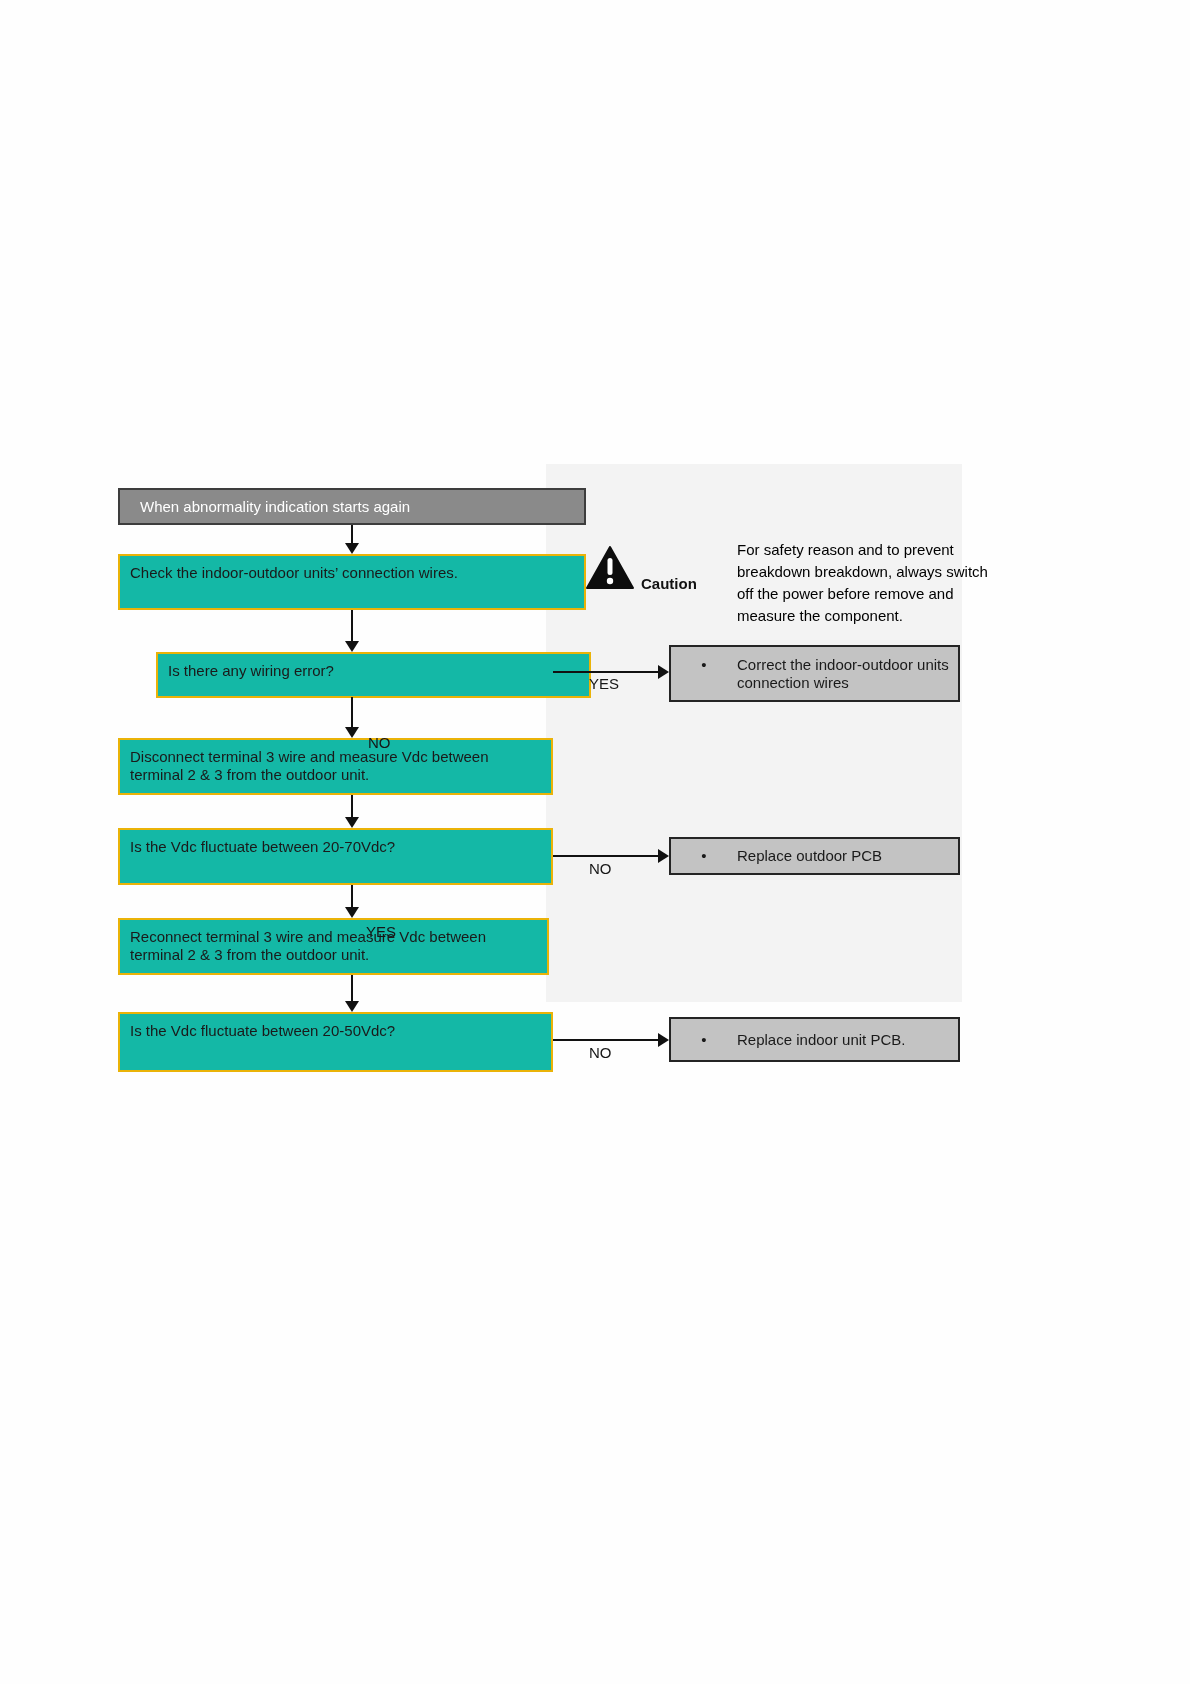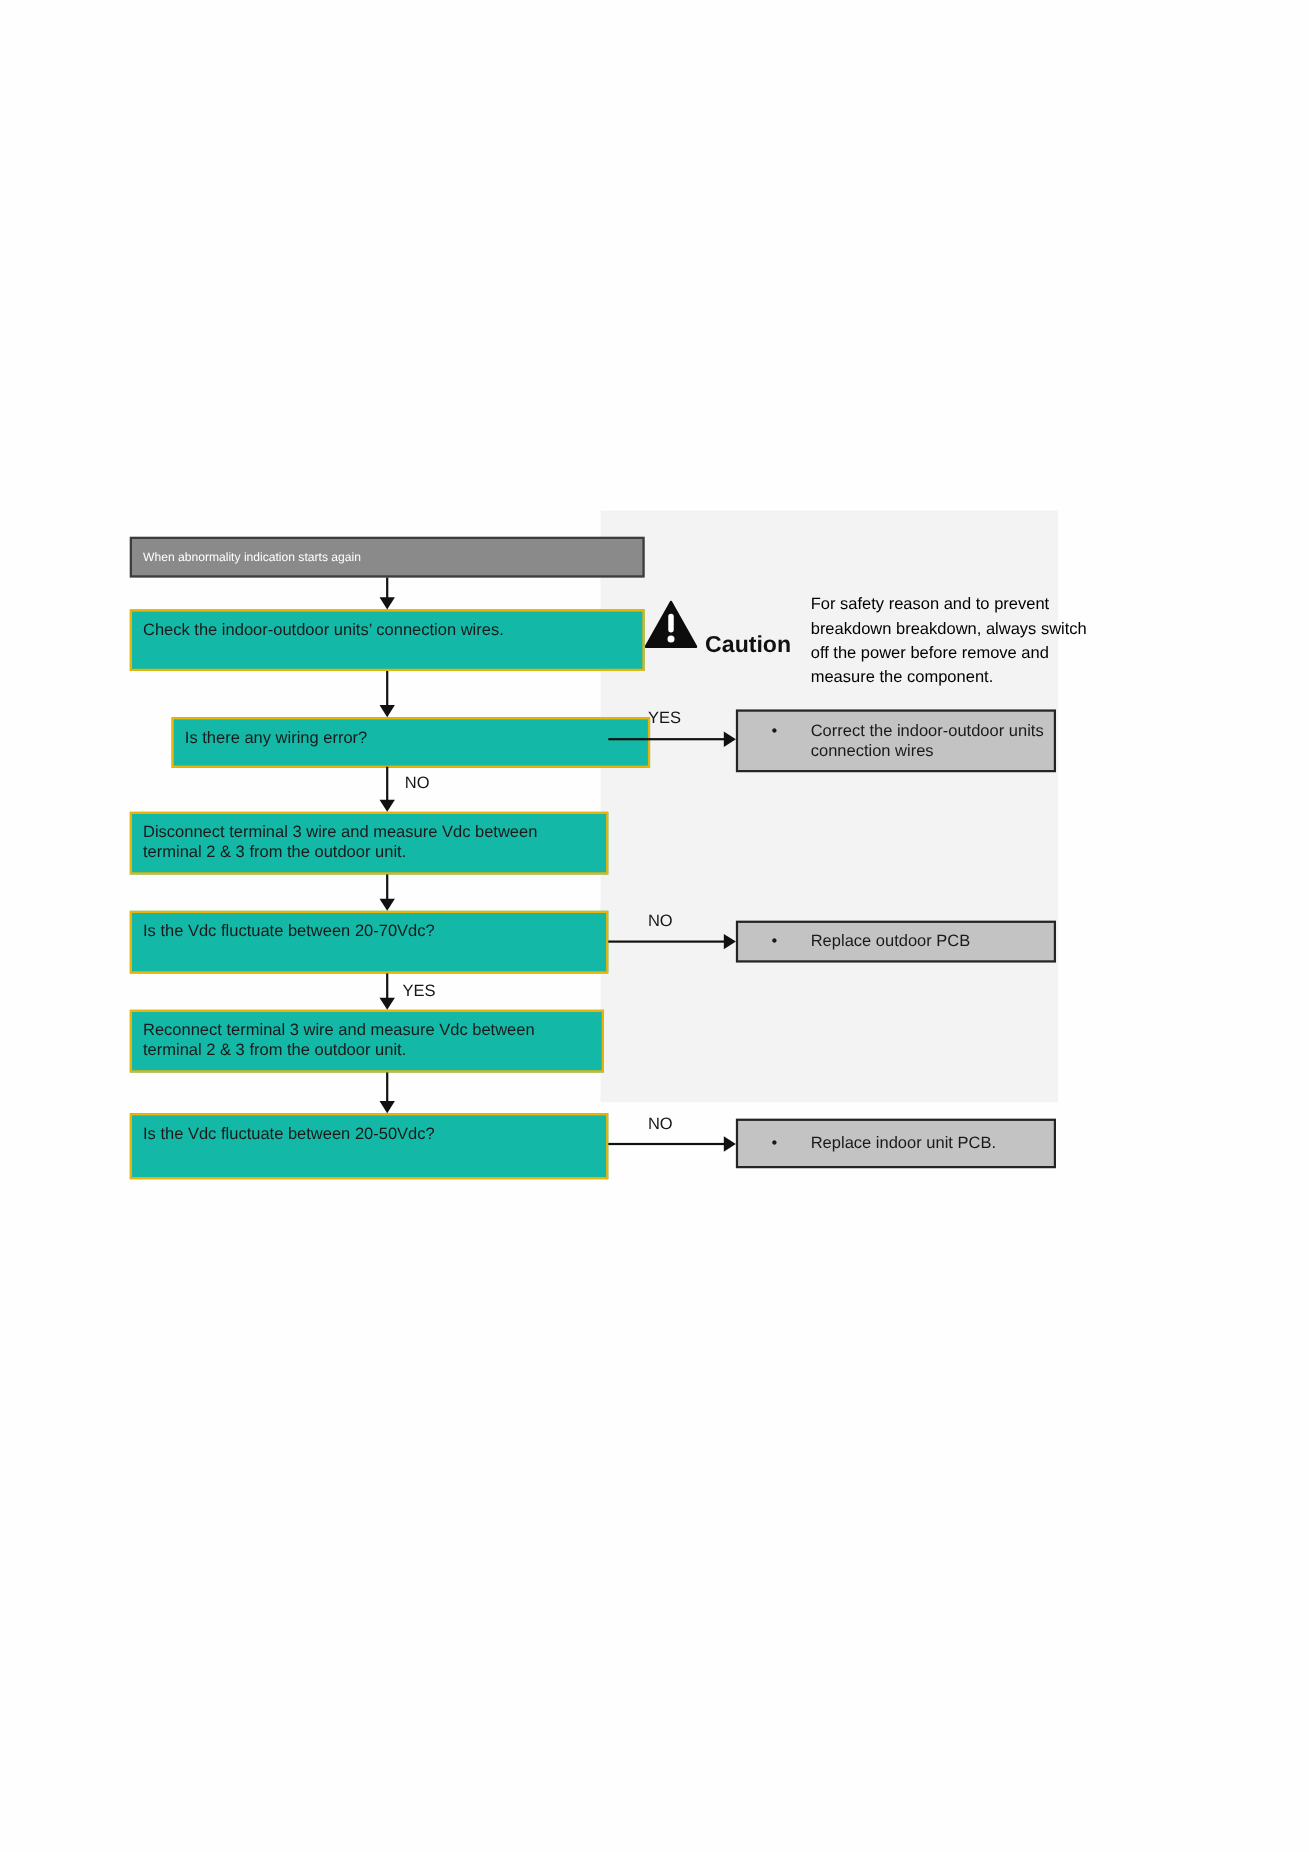--- a/index.html
+++ b/index.html
@@ -4,42 +4,42 @@
 <style>
   html,body{margin:0;padding:0;background:#ffffff;}
   #page{position:relative;width:1190px;height:1684px;background:#fefefe;overflow:hidden;
         font-family:"Liberation Sans",sans-serif;color:#1a1a1a;}
   
   .scan-wash{position:absolute;left:546px;top:464px;width:416px;height:538px;background:#f3f3f3;}
 
   .fbox{position:absolute;background:#14b8a6;border:2px solid #eab308;box-sizing:border-box;
         font-size:15px;line-height:18px;padding:8px 10px 0 10px;}
   .header-box{position:absolute;box-sizing:border-box;border:2px solid #3d3d3d;
-        color:#ffffff;font-size:11px;display:flex;align-items:center;padding-left:10px;}
+        color:#ffffff;font-size:15px;display:flex;align-items:center;padding-left:20px;}
   .result-box{position:absolute;box-sizing:border-box;border:2px solid #242424;
         font-size:15px;line-height:18px;display:flex;}
   .result-bullet{width:66px;text-align:center;flex:0 0 auto;font-size:15px;}
   .result-text{flex:1 1 auto;padding-right:6px;}
   .vcenter{align-items:center;}
   .vtop{align-items:flex-start;padding-top:9px;}
 
   
   .varrow{position:absolute;width:14px;}
   .varrow .line{position:absolute;left:6px;top:0;width:2px;background:#111;}
   .varrow .head{position:absolute;left:0;bottom:0;width:0;height:0;
         border-left:7px solid transparent;border-right:7px solid transparent;border-top:11px solid #111;}
   .harrow{position:absolute;height:14px;}
   .harrow .line{position:absolute;left:0;top:6px;height:2px;background:#111;}
   .harrow .head{position:absolute;right:0;top:0;width:0;height:0;
         border-top:7px solid transparent;border-bottom:7px solid transparent;border-left:11px solid #111;}
 
-  .branch-label{position:absolute;font-size:15px;color:#161616;}
+  .branch-label{position:absolute;font-size:15px;color:#161616;margin-top:31px;}
 
   .caution-icon{position:absolute;left:586px;top:546px;width:48px;height:44px;}
-  .caution-label{position:absolute;left:641px;top:575px;font-size:21px;font-weight:bold;color:#111;text-align:right;}
+  .caution-label{position:absolute;left:641px;top:575px;font-size:15px;font-weight:bold;color:#111;text-align:right;}
   .caution-text{position:absolute;left:737px;top:539px;width:260px;font-size:15px;line-height:22px;color:#000000;}
 
   
   #hdr       {left:118px;top:488px;width:468px;height:37px;background:#8a8a8a;}
   #box-check {left:118px;top:554px;width:468px;height:56px;}
   #box-werr  {left:118px;top:652px;width:435px;height:46px;margin-left:38px;}
   #box-disc  {left:118px;top:738px;width:435px;height:57px;}
   #box-v70   {left:118px;top:828px;width:435px;height:57px;}
   #box-recon {left:118px;top:918px;width:431px;height:57px;}
   #box-v50   {left:118px;top:1012px;width:435px;height:60px;}

